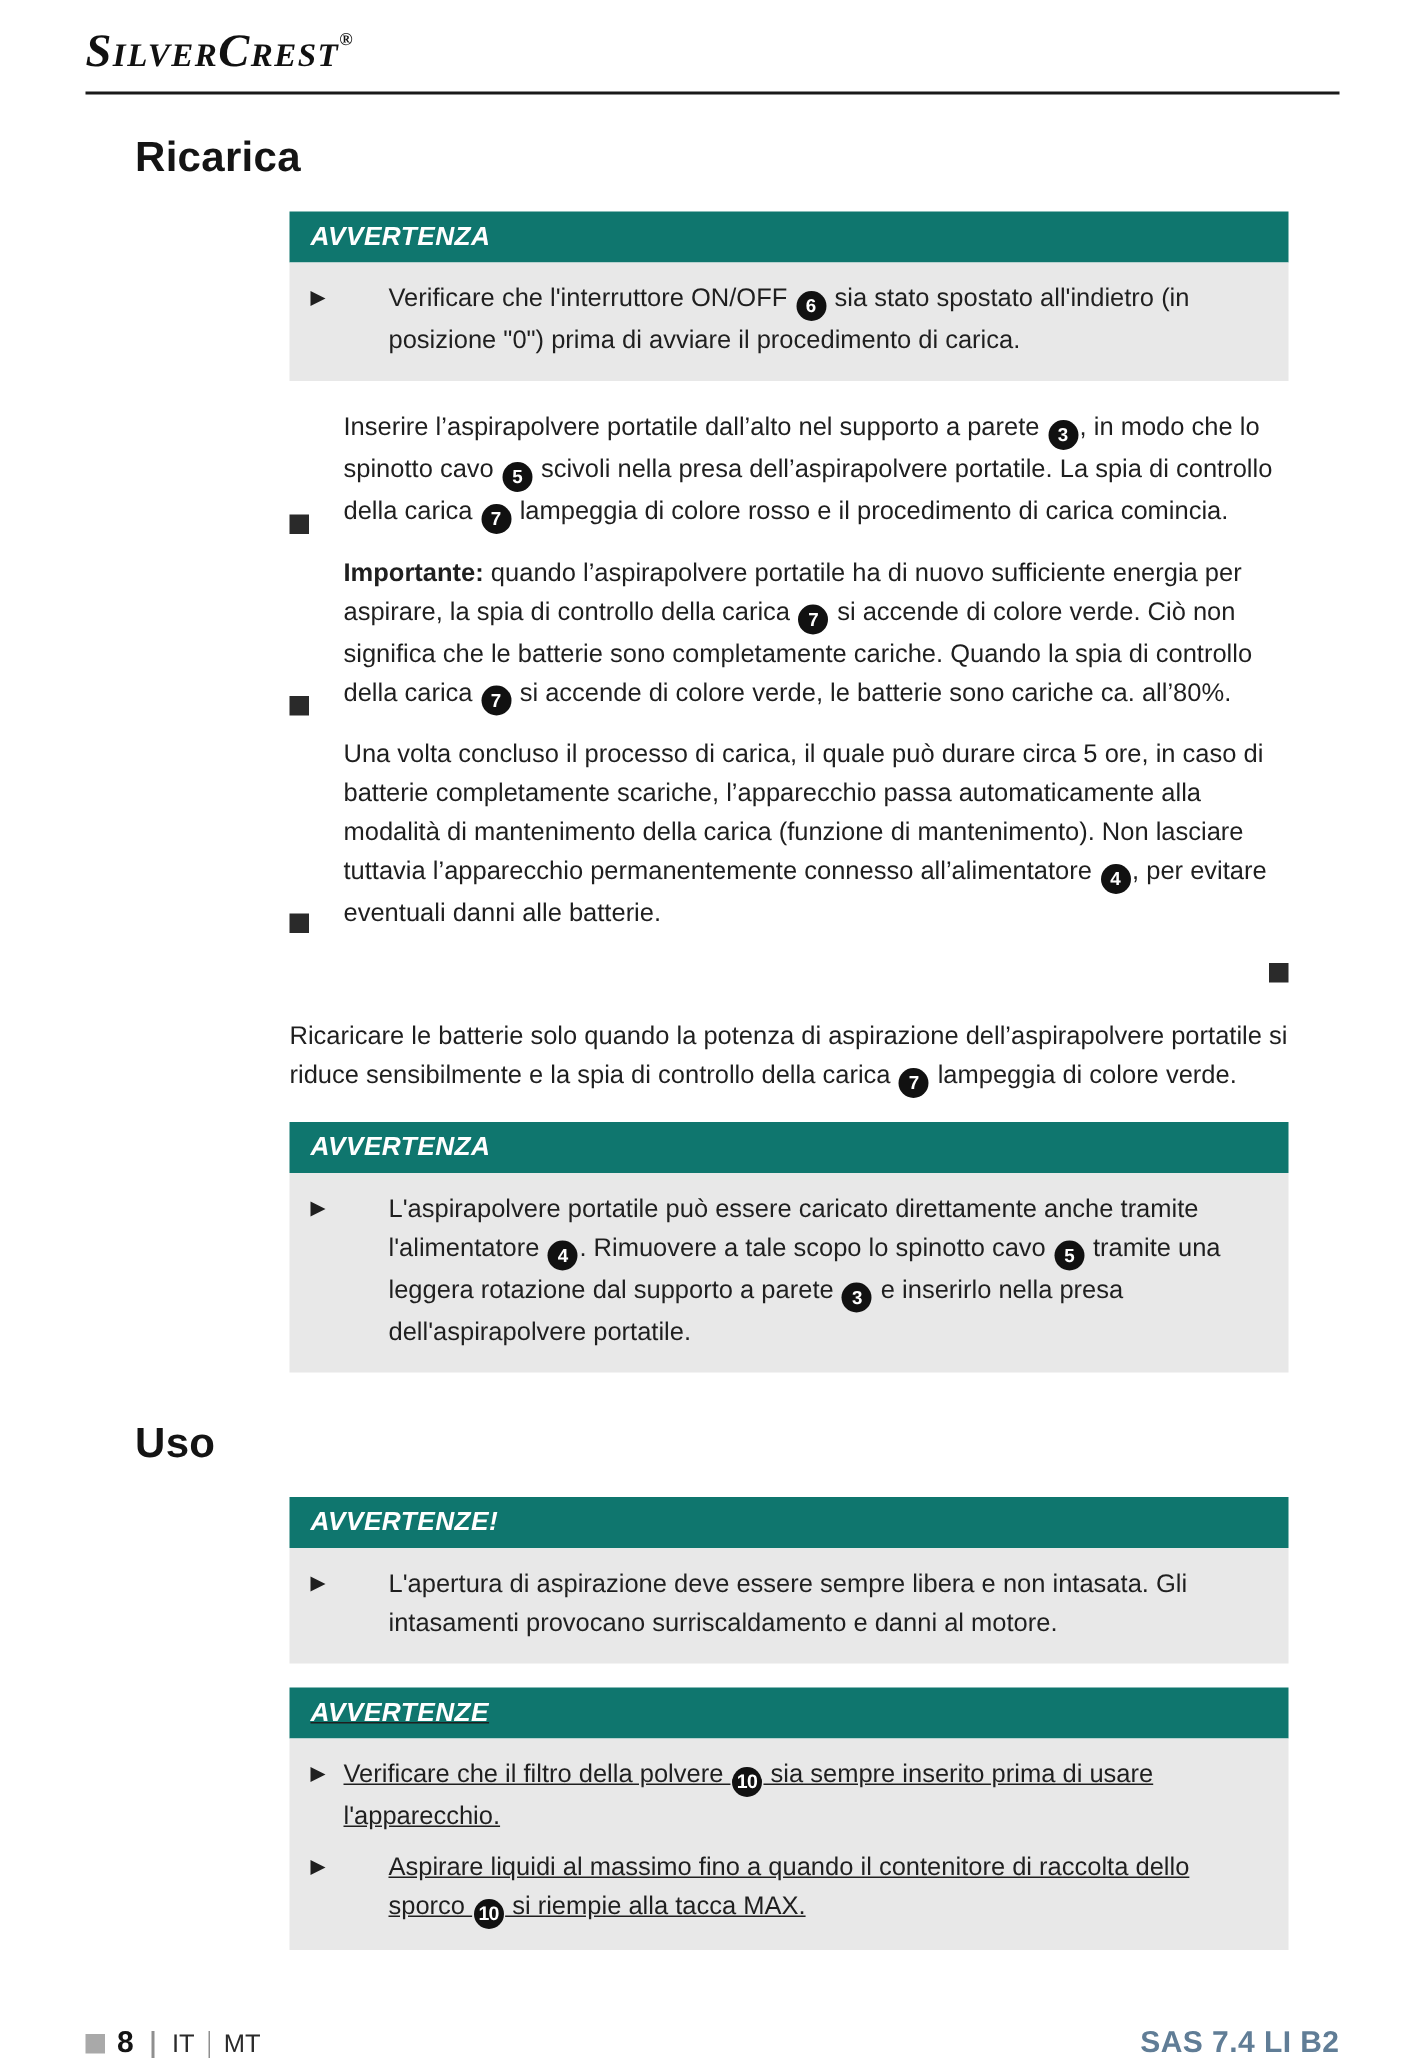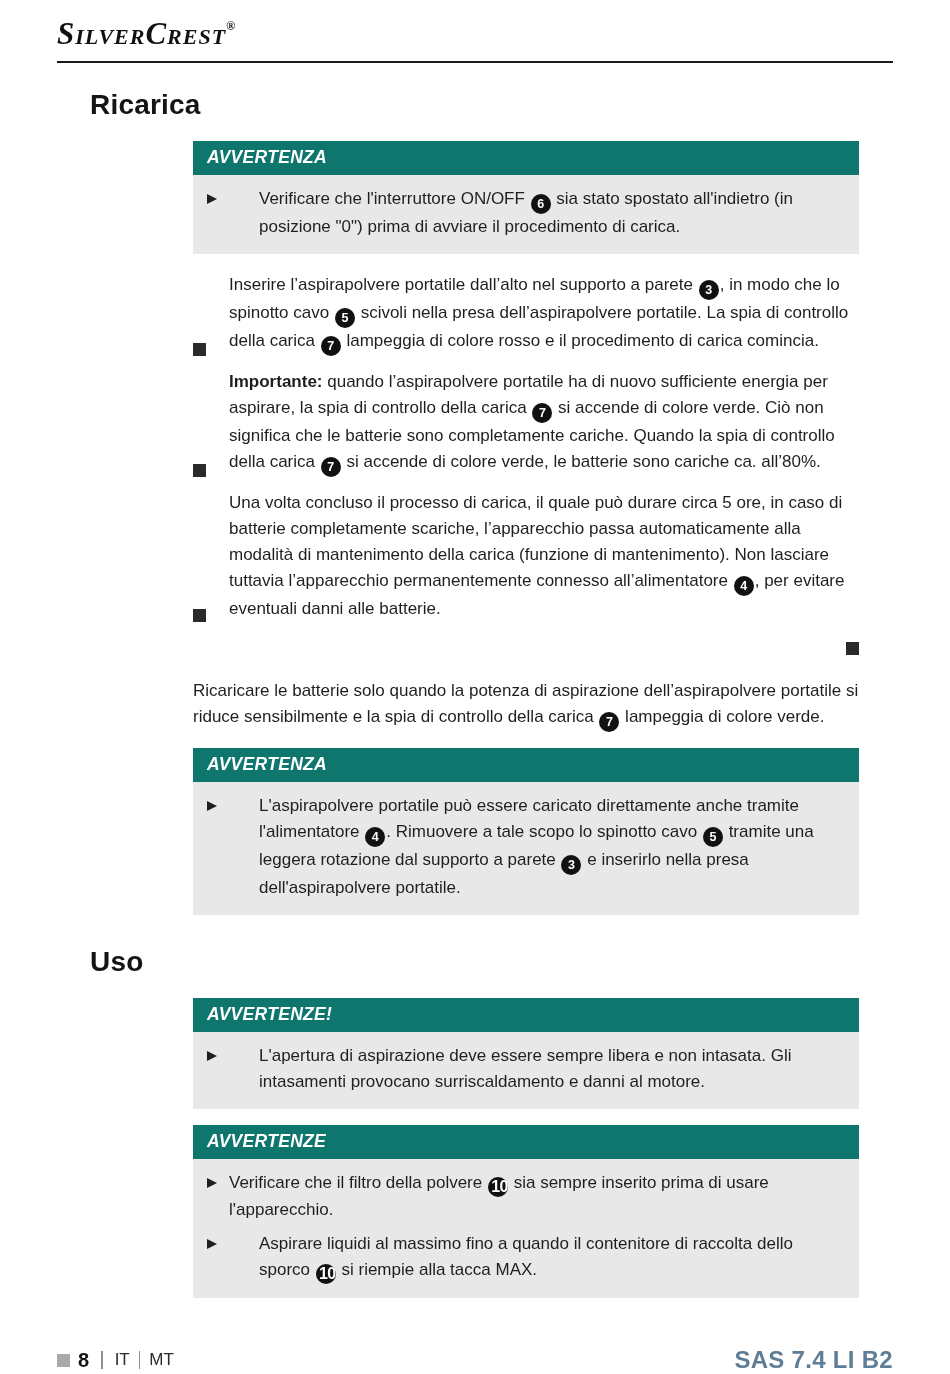--- a/index.html
+++ b/index.html
@@ -66,36 +66,36 @@
   .sq { width: 13px; height: 13px; background: #2a2a2a; margin-top: 7px; flex: 0 0 auto; }
 
   
   .badge {
     display: inline-block; width: 20px; height: 20px;
     border-radius: 50%; background: #111111; color: #ffffff;
     font-size: 12.5px; font-weight: bold; line-height: 20px;
     text-align: center; vertical-align: -4px;
     margin: 0 1px;
   }
-  .badge-wide { font-size: 16px; letter-spacing: -0.5px; text-align: right; }
+  .badge-wide { font-size: 13px; letter-spacing: -0.5px; }
 
   strong { font-weight: bold; }
 
   
   .footer {
     position: absolute; left: 57px; right: 57px; bottom: 16px;
     display: flex; align-items: center; justify-content: space-between;
   }
   .footer-left { display: flex; align-items: center; }
   .footer-sq { width: 13px; height: 13px; background: #a9a9a9; margin-right: 8px; }
   .footer-page { font-size: 20px; font-weight: bold; color: #141414; }
   .footer-sep { width: 1.5px; height: 18px; background: #8f8f8f; margin: 0 12px; }
   .footer-sep2 { width: 1.5px; height: 18px; background: #8f8f8f; margin: 0 9px; }
   .footer-lang { font-size: 17px; color: #2a2a2a; }
-  .footer-model { font-size: 24px; font-weight: bold; color: #607d96; letter-spacing: 0.3px; }
+  .footer-model { font-size: 20px; font-weight: bold; color: #607d96; letter-spacing: 0.3px; }
 </style>
 </head>
 <body>
 
 <div class="page">
 
   <div class="brand-row">
     <span class="brand"><span>SilverCrest</span><span class="brand-reg">®</span></span>
   </div>
   <hr class="rule">
@@ -152,21 +152,21 @@
     <div class="wbox">
       <div class="wbox-header">AVVERTENZE!</div>
       <div class="wbox-body">
         <div class="warn-item">
           <span class="tri"></span>
           <p class="rich">L'apertura di aspirazione deve essere sempre libera e non intasata. Gli intasamenti provocano surriscaldamento e danni al motore.</p>
         </div>
       </div>
     </div>
 
-    <div class="wbox" style="">
+    <div class="wbox" style="text-decoration:underline;">
       <div class="wbox-header">AVVERTENZE</div>
       <div class="wbox-body">
         <div class="warn-item">
           <span class="tri"></span>
           <p class="rich">Verificare che il filtro della polvere <span class="badge badge-wide">10</span> sia sempre inserito prima di usare l'apparecchio.</p>
         </div>
         <div class="warn-item">
           <span class="tri"></span>
           <p class="rich">Aspirare liquidi al massimo fino a quando il contenitore di raccolta dello sporco <span class="badge badge-wide">10</span> si riempie alla tacca MAX.</p>
         </div>

